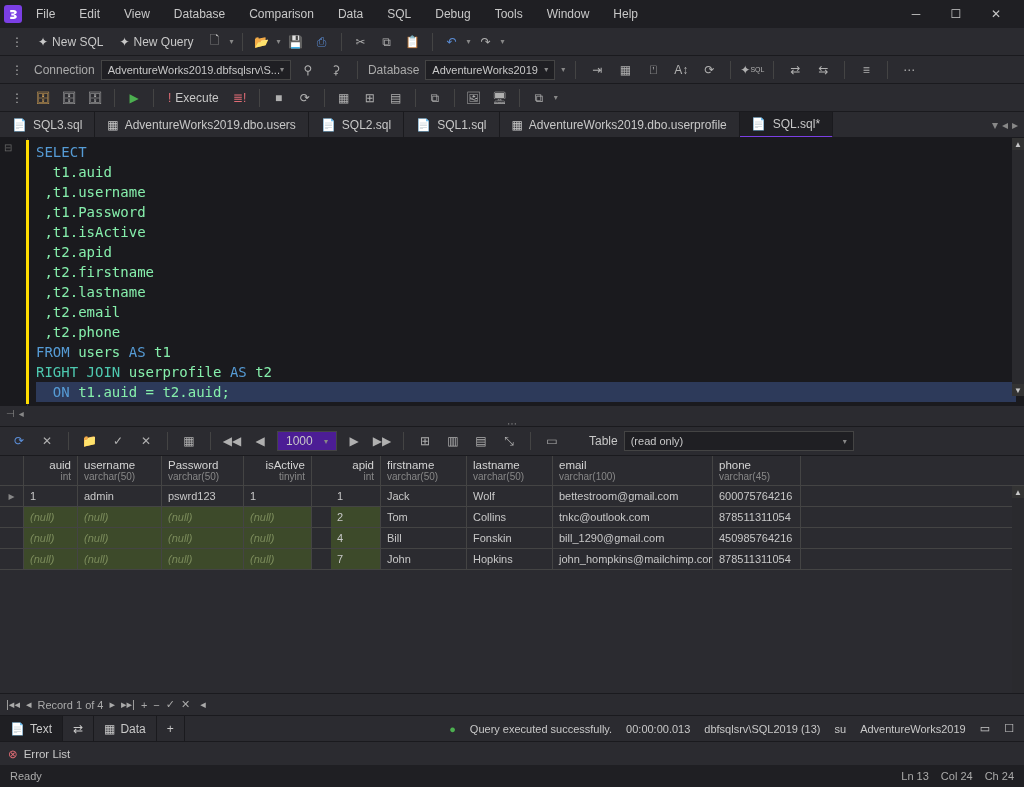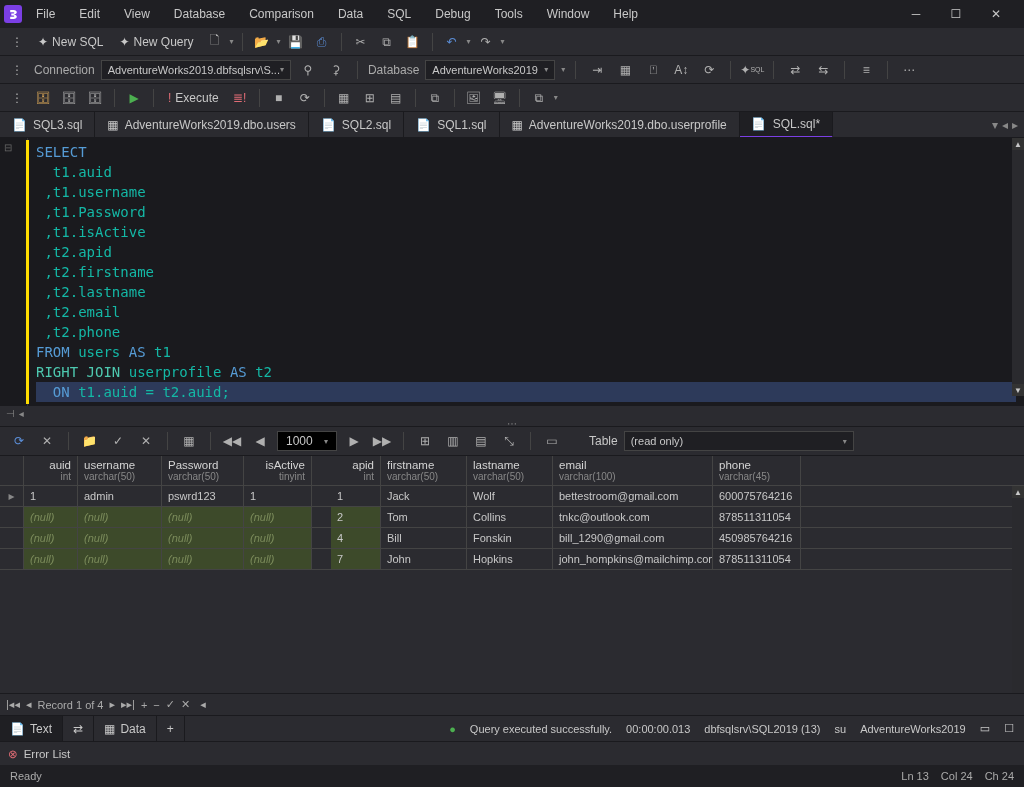--- a/index.html
+++ b/index.html
@@ -51,29 +51,29 @@
 .tab-nav { margin-left: auto; display: flex; gap: 4px; padding-right: 6px; color: #888; }
 
 .editor { flex: 0 0 258px; background: #1a1a1e; display: flex; position: relative; }
 .gutter { width: 28px; background: #1a1a1e; border-right: 1px solid #333; position: relative; }
 .yellow-bar { position: absolute; left: 26px; width: 3px; top: 2px; bottom: 2px; background: #ffdd00; }
 .code { flex: 1; padding: 4px 8px; font-family: Consolas, monospace; font-size: 14px; line-height: 20px; position: relative; }
 .code-line { white-space: pre; }
 .hl-line { background: #2d3a5a; display: inline-block; width: 100%; }
 .kw-blue { color: #569cd6; }
 .kw-cyan { color: #4ec9b0; }
-.txt-id { color: #14b8a6; }
+.txt-id { color: #86efac; }
 .editor-scroll { position: absolute; right: 0; top: 0; width: 12px; height: 258px; background: #2a2a2e; }
 .editor-scroll-btn { height: 12px; background: #333; display: flex; align-items: center; justify-content: center; font-size: 8px; }
 .editor-splitter { height: 6px; background: #2b2b30; position: relative; }
 .editor-splitter .grip { position: absolute; left: 50%; top: 50%; transform: translate(-50%, -50%); color: #888; font-size: 10px; }
 .hsplit-row { height: 14px; background: #2b2b30; display: flex; align-items: center; padding-left: 6px; gap: 4px; color:#888;font-size:10px; }
 
 .grid-toolbar { height: 30px; background: #2b2b30; display: flex; align-items: center; padding: 0 8px; gap: 6px; border-top: 1px solid #1a1a1e; border-bottom: 1px solid #1a1a1e; }
-.grid-toolbar .count-box { background: #000000; border: 1px solid #444; padding: 2px 8px; height: 20px; min-width: 60px; display: flex; align-items: center; }
+.grid-toolbar .count-box { background: #4c1d95; border: 1px solid #444; padding: 2px 8px; height: 20px; min-width: 60px; display: flex; align-items: center; }
 
 .grid { flex: 1; background: #2b2b30; display: flex; flex-direction: column; overflow: hidden; position: relative; }
 .grid-header { display: flex; background: #2b2b30; border-bottom: 1px solid #444; height: 30px; }
 .gh-cell { border-right: 1px solid #444; padding: 2px 6px; display: flex; flex-direction: column; justify-content: center; }
 .gh-name { font-size: 11.5px; color: #d4d4d4; line-height: 12px; }
 .gh-type { font-size: 10px; color: #888; line-height: 11px; }
 .grid-row { display: flex; height: 21px; border-bottom: 1px solid #444; }
 .grid-row.null-row .gc-cell:nth-child(-n+5) { background: #3d4a2a; }
 .gc-cell { border-right: 1px solid #444; padding: 2px 6px; font-size: 11px; display: flex; align-items: center; overflow: hidden; white-space: nowrap; }
 .null { color: #7a8a5a; font-style: italic; }

